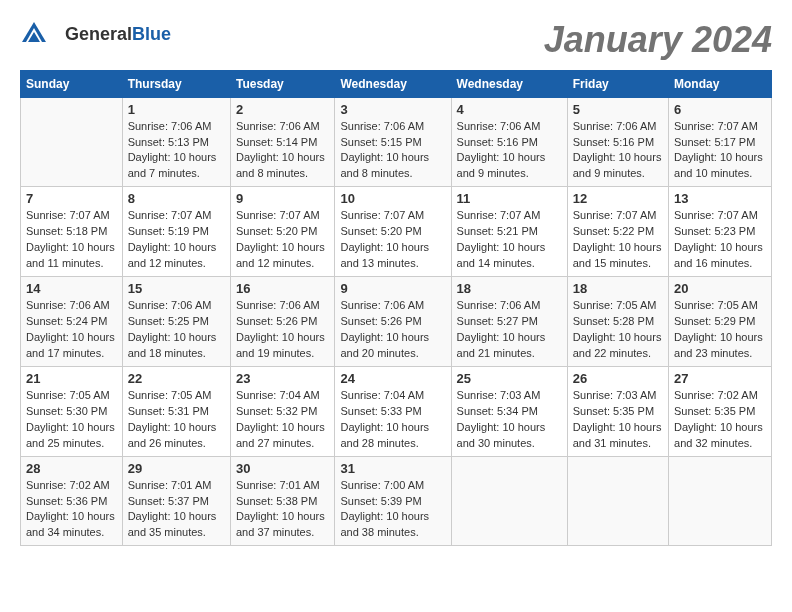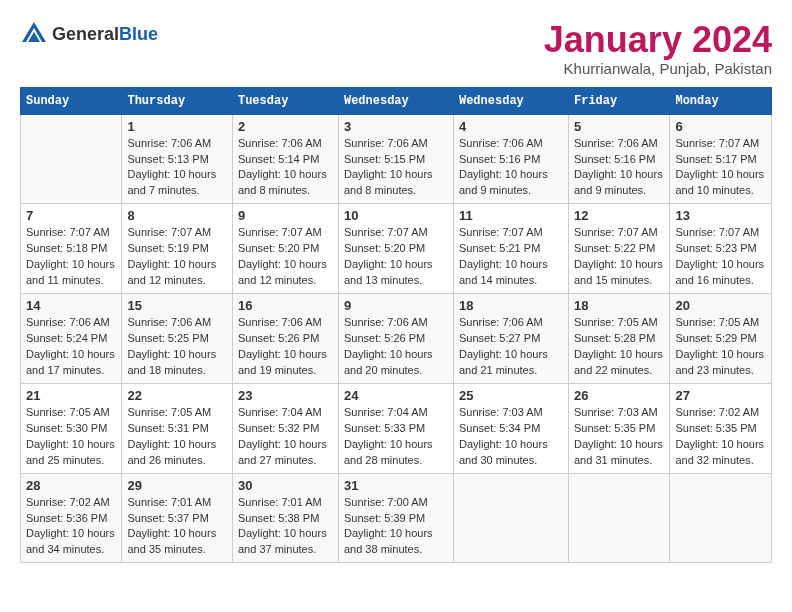--- a/index.html
+++ b/index.html
@@ -12,21 +12,21 @@
     }
     .header {
       display: flex;
       justify-content: space-between;
       align-items: flex-start;
       margin-bottom: 10px;
     }
     .logo {
       display: flex;
       align-items: center;
-      gap: 4px;
+      gap: 17px;
     }
     .logo-text-general {
       font-size: 18px;
       font-weight: bold;
       color: #333;
     }
     .logo-text-blue {
       font-size: 18px;
       font-weight: bold;
       color: #1a5fa8;
@@ -34,41 +34,41 @@
     .logo-icon {
       width: 28px;
       height: 28px;
     }
     .title-block {
       text-align: right;
     }
     .main-title {
       font-size: 36px;
       font-weight: bold;
-      color: #be185d;
+      color: #737373;
       line-height: 1.1;
+      font-style: italic;
     }
     .subtitle {
       font-size: 15px;
       color: #555;
     }
     table {
       width: 100%;
       border-collapse: collapse;
       font-size: 11px;
     }
     thead tr th {
       background: #1a5fa8;
       color: #fff;
       text-align: left;
       padding: 6px 5px;
       font-size: 12px;
       font-weight: bold;
       border: 1px solid #1a5fa8;
-      font-family: Liberation Mono, monospace;
     }
     tbody tr td {
       border: 1px solid #ccc;
       vertical-align: top;
       padding: 4px 5px;
       min-height: 80px;
       background: #fff;
     }
     tbody tr:nth-child(odd) td {
       background: #f9f9f9;
@@ -101,21 +101,20 @@
       <polygon points="14,2 26,22 2,22" fill="#1a5fa8"></polygon>
       <polygon points="14,8 22,22 6,22" fill="#fff"></polygon>
       <polygon points="14,12 20,22 8,22" fill="#1a5fa8"></polygon>
     </svg>
     <div>
       <span class="logo-text-general">General</span><span class="logo-text-blue">Blue</span>
     </div>
   </div>
   <div class="title-block">
     <div class="main-title">January 2024</div>
-    <div class="subtitle">Khurrianwala, Punjab, Pakistan</div>
   </div>
 </div>
 
 <table>
   <thead>
     <tr>
       <th>Sunday</th>
       <th>Thursday</th>
       <th>Tuesday</th>
       <th>Wednesday</th>

